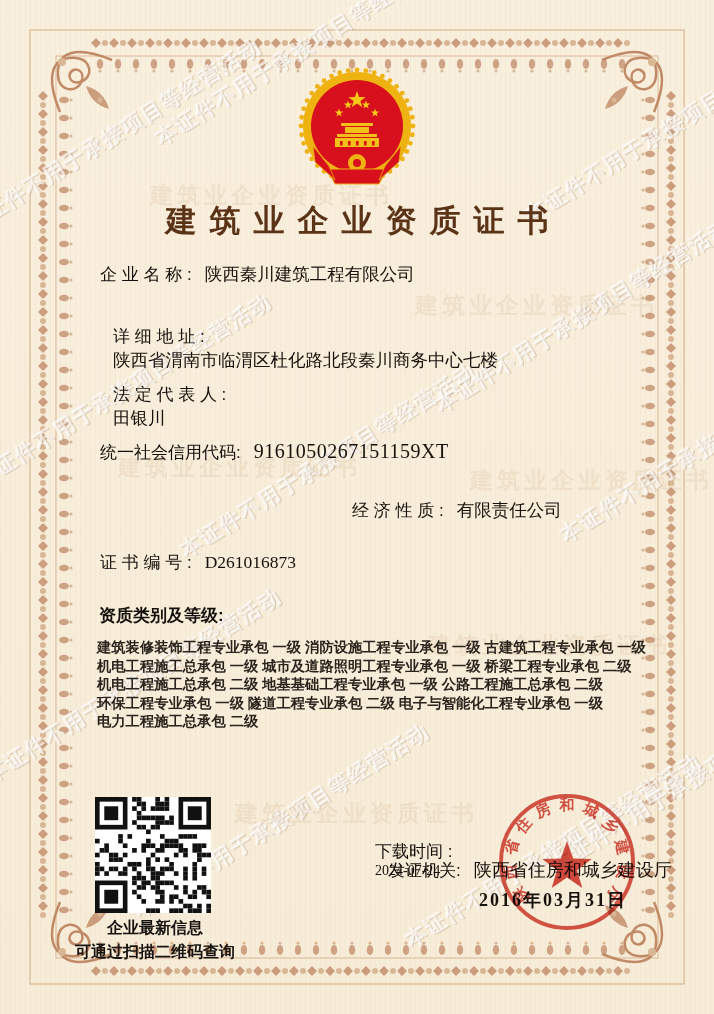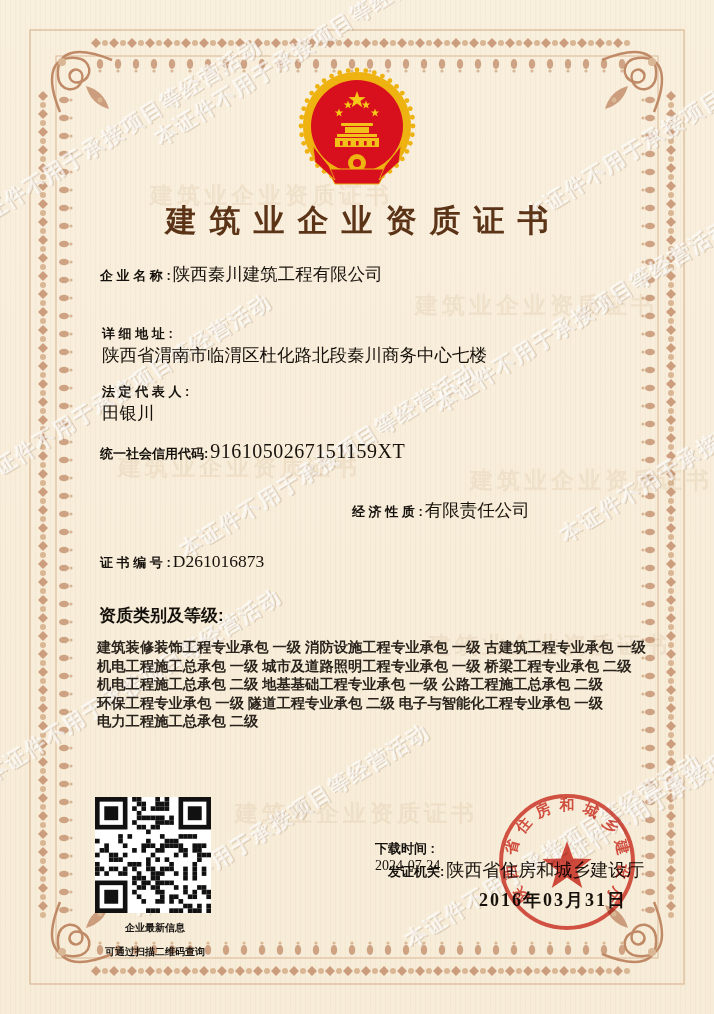--- a/index.html
+++ b/index.html
@@ -24,32 +24,32 @@
     position:absolute;white-space:nowrap;font-size:23px;font-weight:bold;
     color:rgba(186,138,94,.13);letter-spacing:4px;
   }
   #emblem{left:287px;top:66px;z-index:3;}
   .title{
     position:absolute;left:0;top:200px;width:100%;margin:0;text-align:center;z-index:3;
     font-size:31px;font-weight:bold;color:var(--title,#5b3317);
     letter-spacing:13px;padding-left:13px;box-sizing:border-box;
   }
   .cell{position:absolute;z-index:3;display:flex;align-items:baseline;}
-  .flabel{font-weight:bold;font-size:13px;color:#14100b;white-space:pre;text-align:center;}
-  .fvalue{font-family:"Liberation Serif","DejaVu Serif",serif;font-size:17.5px;color:#17110b;white-space:pre;margin-left:2px;}
+  .flabel{font-weight:normal;font-size:17px;color:#14100b;white-space:pre;text-align:center;}
+  .fvalue{font-family:"Liberation Serif","DejaVu Serif",serif;font-size:17.5px;color:#17110b;white-space:pre;margin-left:13px;}
   .c-company{left:100px;top:262px;} .c-address{left:100px;top:325px;flex-direction:column;}
   .c-legal{left:100px;top:383px;flex-direction:column;}   .c-credit{left:100px;top:440px;}
   .c-capital{left:100px;top:498px;} .c-economy{left:352px;top:498px;}
   .c-certno{left:100px;top:551px;}  .c-validity{left:352px;top:551px;}
   .qhead{position:absolute;left:99px;top:604px;z-index:3;font-weight:bold;font-size:17px;color:#14100b;}
   #qlines{position:absolute;left:97px;top:638px;width:548px;z-index:3;}
   .qline{font-size:14.3px;font-weight:600;line-height:18.6px;color:#2a241d;white-space:nowrap;}
   #qr{left:95px;top:797px;z-index:3;}
   .qrcap{position:absolute;left:62px;top:916px;width:186px;z-index:3;text-align:center;
-         font-weight:bold;font-size:10px;line-height:24px;color:#161310;}
+         font-weight:bold;font-size:16px;line-height:24px;color:#161310;}
   .dl{position:absolute;left:335px;top:840px;z-index:3;flex-direction:column;}
   .dl .fvalue{margin-left:40px;font-size:14px;}
   .issuer{position:absolute;left:388px;top:858px;z-index:3;}
   .idate{position:absolute;left:479px;top:888px;z-index:4;
          font-family:"Liberation Serif","DejaVu Serif",serif;font-weight:bold;
          font-size:18px;letter-spacing:2px;color:#17110b;}
   #seal{left:492px;top:787px;z-index:5;mix-blend-mode:multiply;opacity:.92;}
 </style>
 </head>
 <body>

